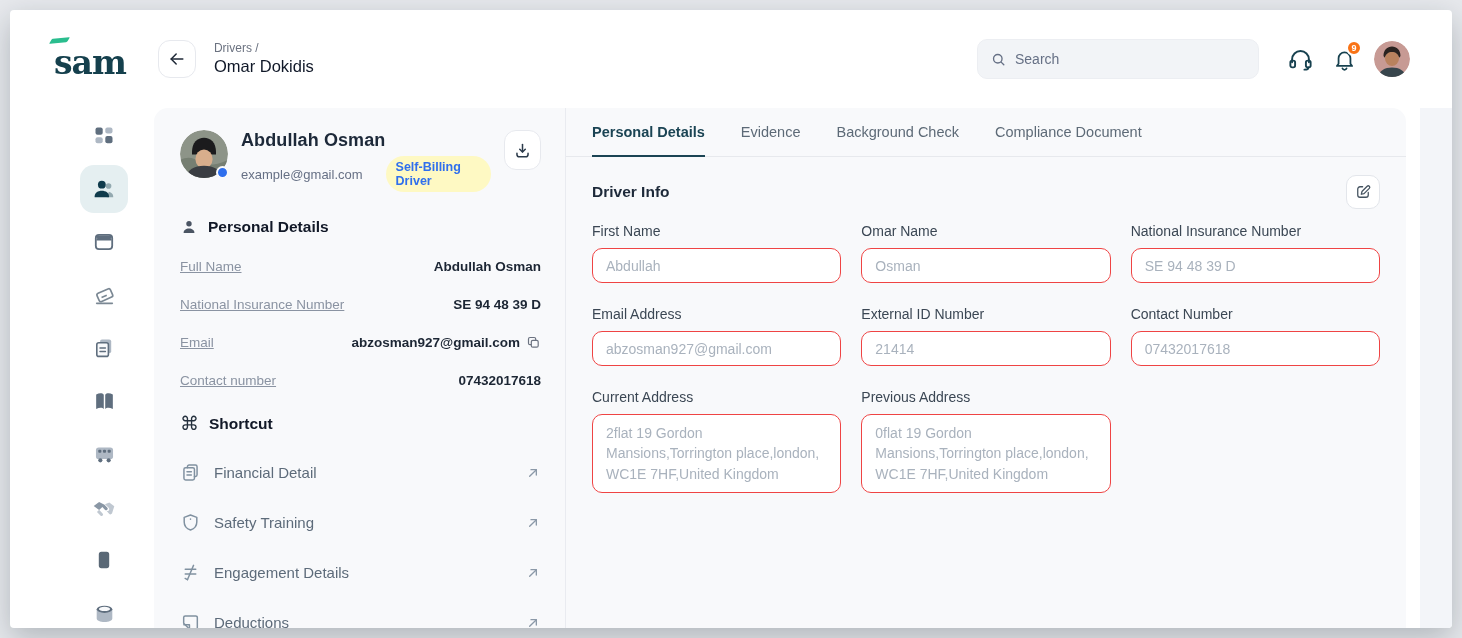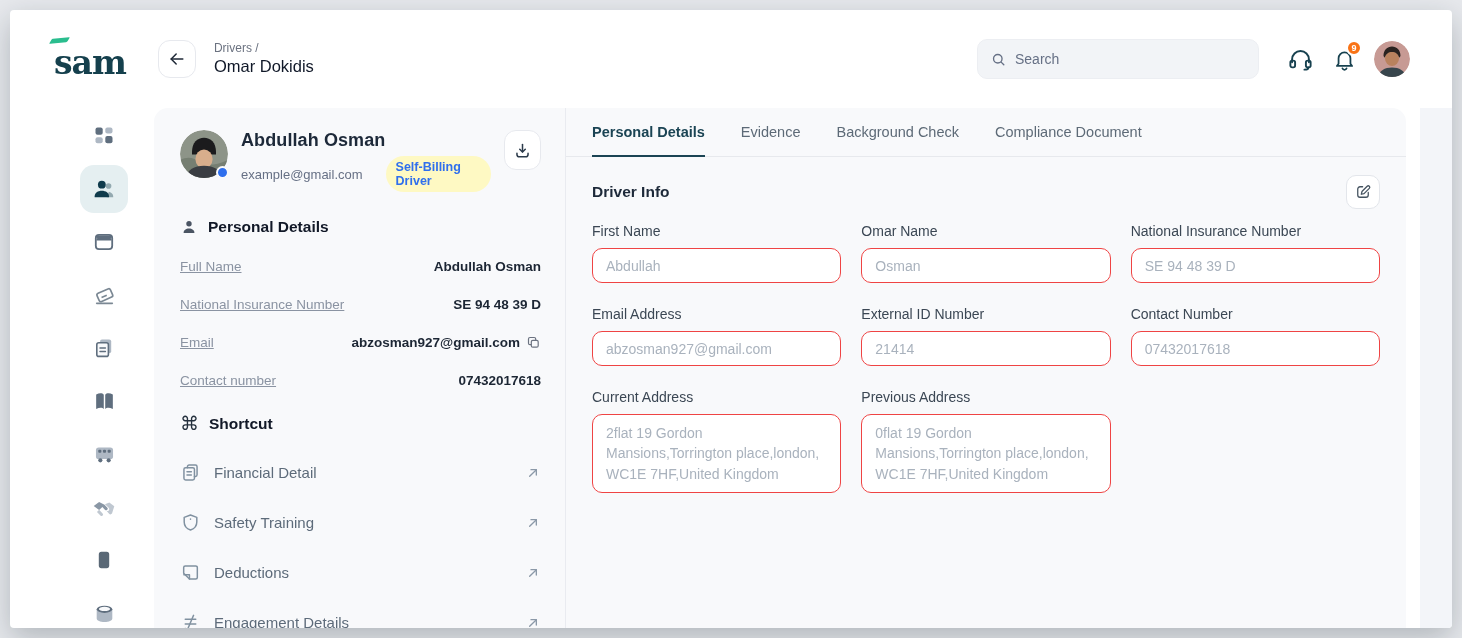--- a/index.html
+++ b/index.html
@@ -338,43 +338,43 @@
             <svg width="16" height="16" viewBox="0 0 24 24" fill="none" stroke="#8b99a8" stroke-width="2" stroke-linecap="round" stroke-linejoin="round">
                 <path d="M7 17L17 7"></path>
                 <path d="M9 7h8v8"></path>
               </svg>
           </span>
         </div>
 
         <div class="sc-item">
           <span>
             <svg width="21" height="21" viewBox="0 0 24 24" fill="none" stroke="#8091a0" stroke-width="1.7" stroke-linecap="round" stroke-linejoin="round">
-                <path d="M6 4.5h12a1.8 1.8 0 0 1 1.8 1.8v11.4a1.8 1.8 0 0 1-1.8 1.8h-7.2L4.2 12.9V6.3A1.8 1.8 0 0 1 6 4.5z"></path>
-                <path d="M10.8 19.3v-4.6H4.4"></path>
-              </svg>
-          </span>
-          <span class="lbl">Deductions</span>
+                <path d="M6 8.2h12"></path>
+                <path d="M6 13.8h12"></path>
+                <path d="M15.5 3.8L8.5 20.2"></path>
+                <path d="M8.5 20.2l-2.6-1.4"></path>
+              </svg>
+          </span>
+          <span class="lbl">Engagement Details</span>
           <span class="arr">
             <svg width="16" height="16" viewBox="0 0 24 24" fill="none" stroke="#8b99a8" stroke-width="2" stroke-linecap="round" stroke-linejoin="round">
                 <path d="M7 17L17 7"></path>
                 <path d="M9 7h8v8"></path>
               </svg>
           </span>
         </div>
 
         <div class="sc-item">
           <span>
             <svg width="21" height="21" viewBox="0 0 24 24" fill="none" stroke="#8091a0" stroke-width="1.7" stroke-linecap="round" stroke-linejoin="round">
-                <path d="M6 8.2h12"></path>
-                <path d="M6 13.8h12"></path>
-                <path d="M15.5 3.8L8.5 20.2"></path>
-                <path d="M8.5 20.2l-2.6-1.4"></path>
-              </svg>
-          </span>
-          <span class="lbl">Engagement Details</span>
+                <path d="M6 4.5h12a1.8 1.8 0 0 1 1.8 1.8v11.4a1.8 1.8 0 0 1-1.8 1.8h-7.2L4.2 12.9V6.3A1.8 1.8 0 0 1 6 4.5z"></path>
+                <path d="M10.8 19.3v-4.6H4.4"></path>
+              </svg>
+          </span>
+          <span class="lbl">Deductions</span>
           <span class="arr">
             <svg width="16" height="16" viewBox="0 0 24 24" fill="none" stroke="#8b99a8" stroke-width="2" stroke-linecap="round" stroke-linejoin="round">
                 <path d="M7 17L17 7"></path>
                 <path d="M9 7h8v8"></path>
               </svg>
           </span>
         </div>
       </div>
 
       <div class="main-col">

